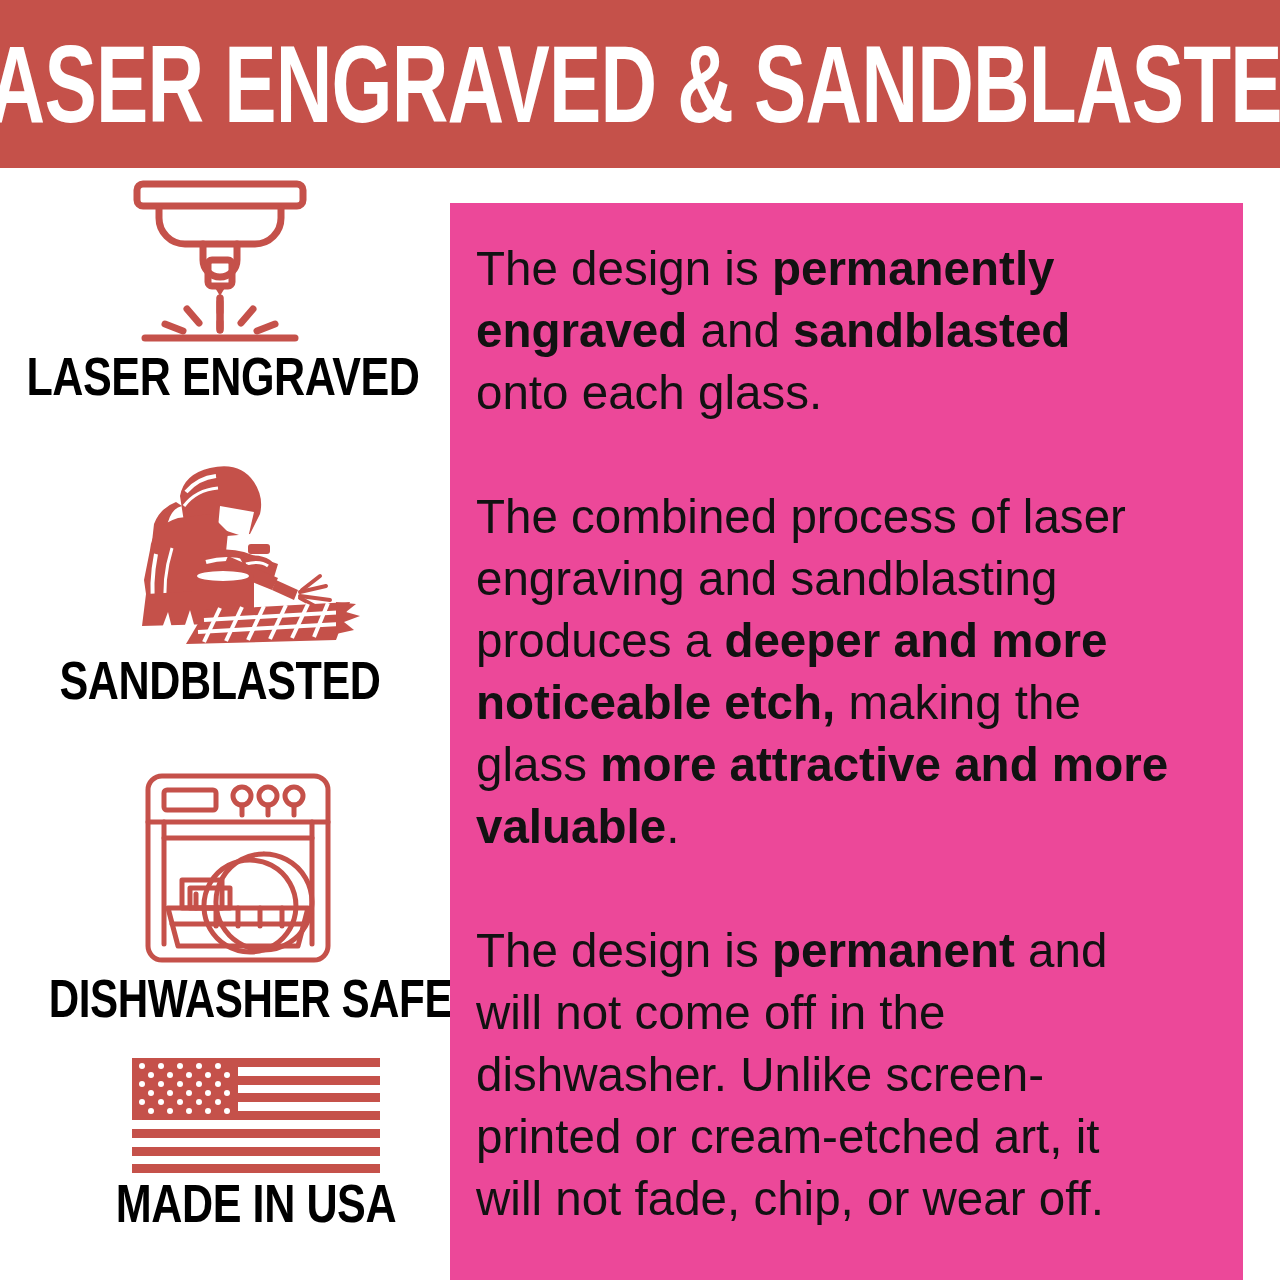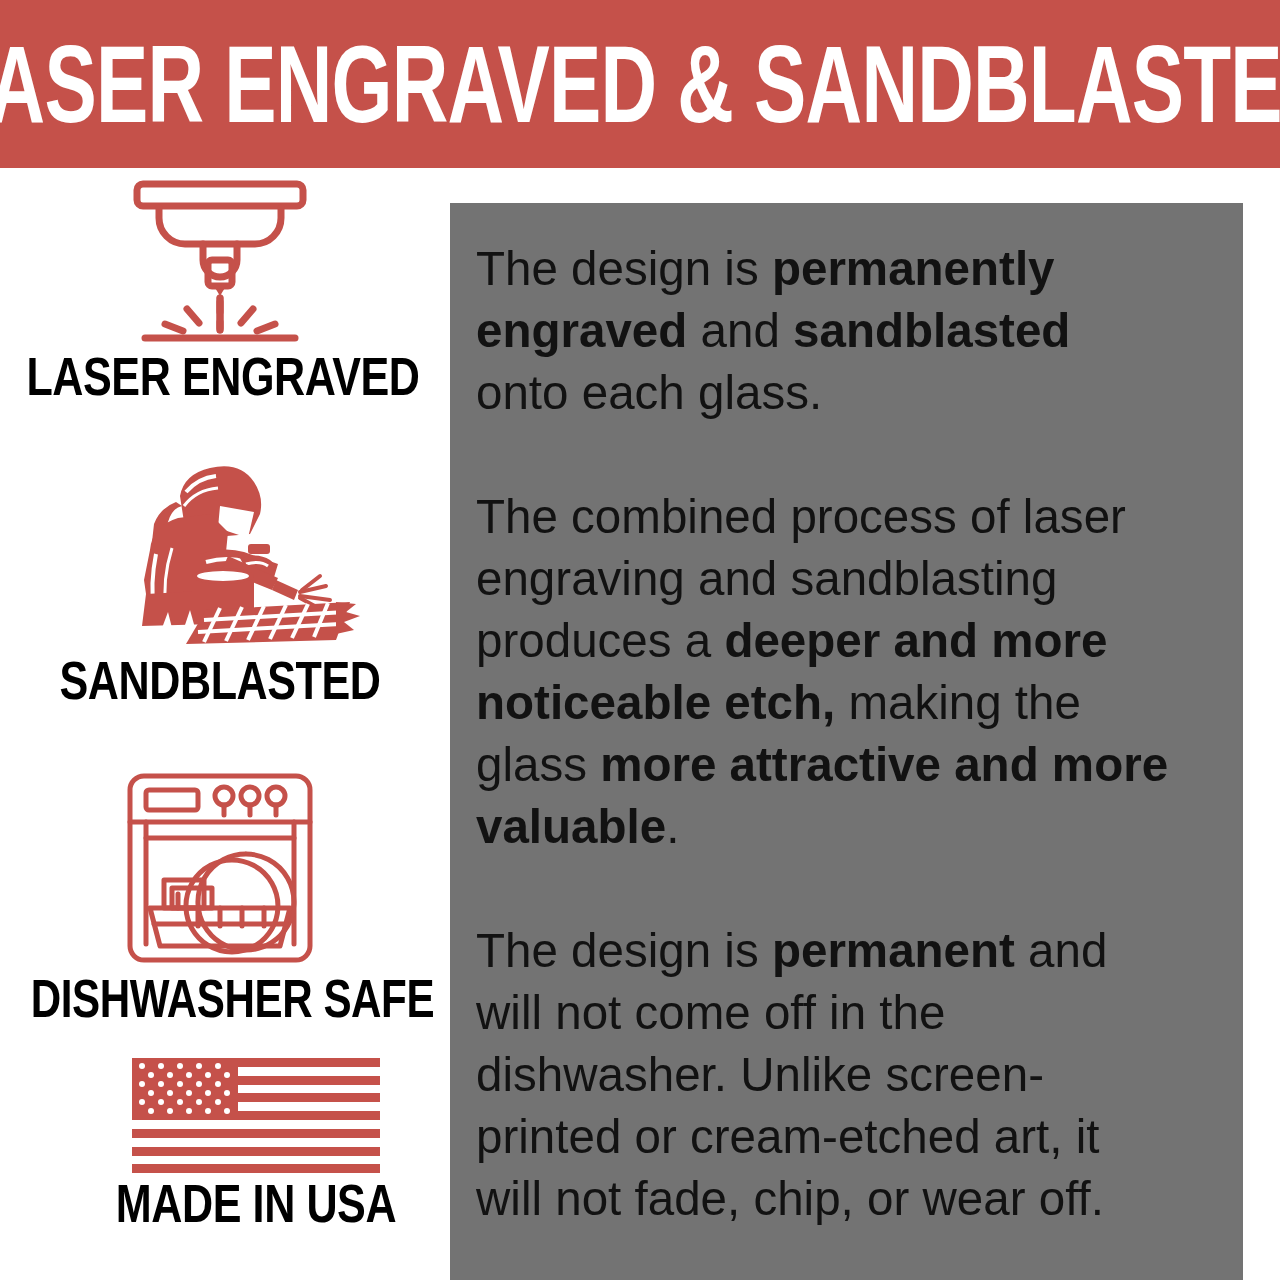--- a/index.html
+++ b/index.html
@@ -86,34 +86,34 @@
     transform: scaleX(0.86) scaleY(1.10);
   }
 
   
   #feature-laser        { top: 10px; }
   #feature-laser .feature-icon   { height: 168px; }
   
   #feature-sandblasted  { top: 290px; }
   #feature-sandblasted .feature-icon { height: 192px; }
   
-  #feature-dishwasher   { top: 600px; }
+  #feature-dishwasher   { top: 600px; padding-left: 18px; }
   #feature-dishwasher .feature-icon { height: 200px; }
   
   #feature-usa          { top: 890px; margin-left: 36px; }
   #feature-usa .feature-icon { height: 115px; }
 
   
   .text-panel {
     position: absolute;
     left: 450px;
     top: 35px;
     width: 793px;
     height: 1077px;
-    background: #737373;
+    background: #ec4899;
     box-sizing: border-box;
     padding: 34px 52px 20px 26px;
   }
   .paragraph {
     color: #121212;
     font-family: "Liberation Sans Narrow", "Liberation Sans", sans-serif;
     font-size: 49px;
     line-height: 62px;
     letter-spacing: 0px;
     transform: scaleX(0.97);

